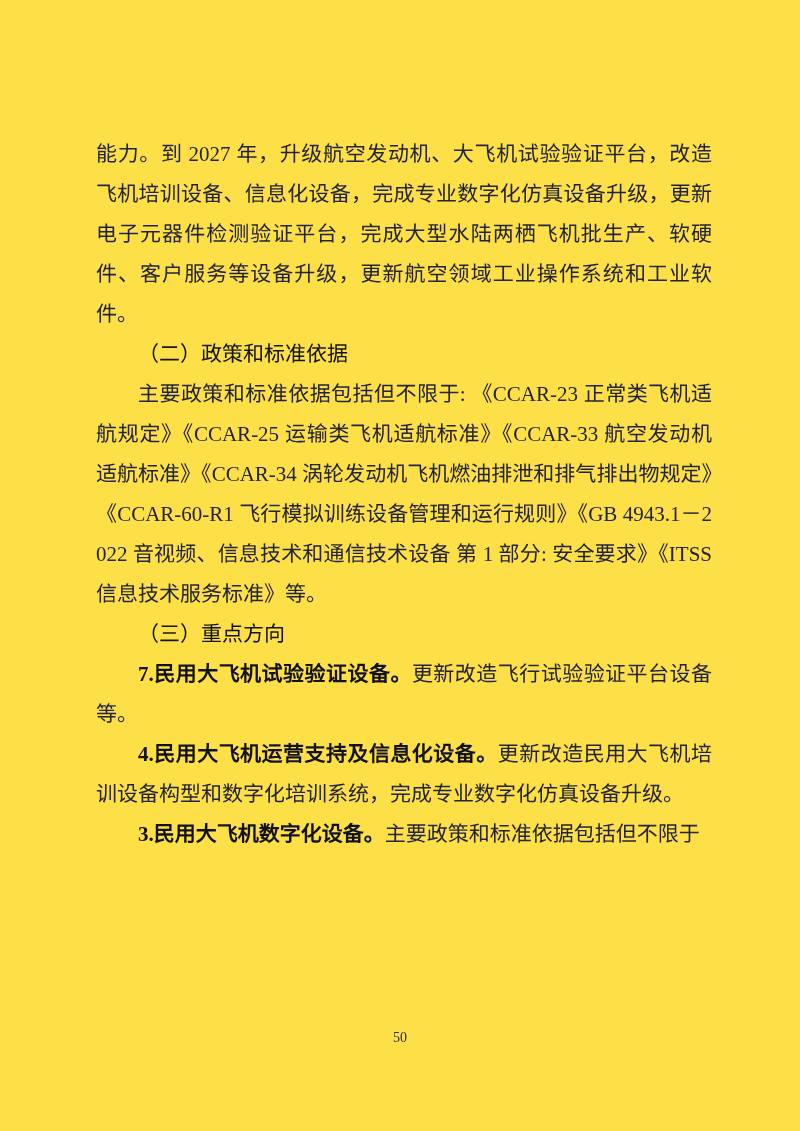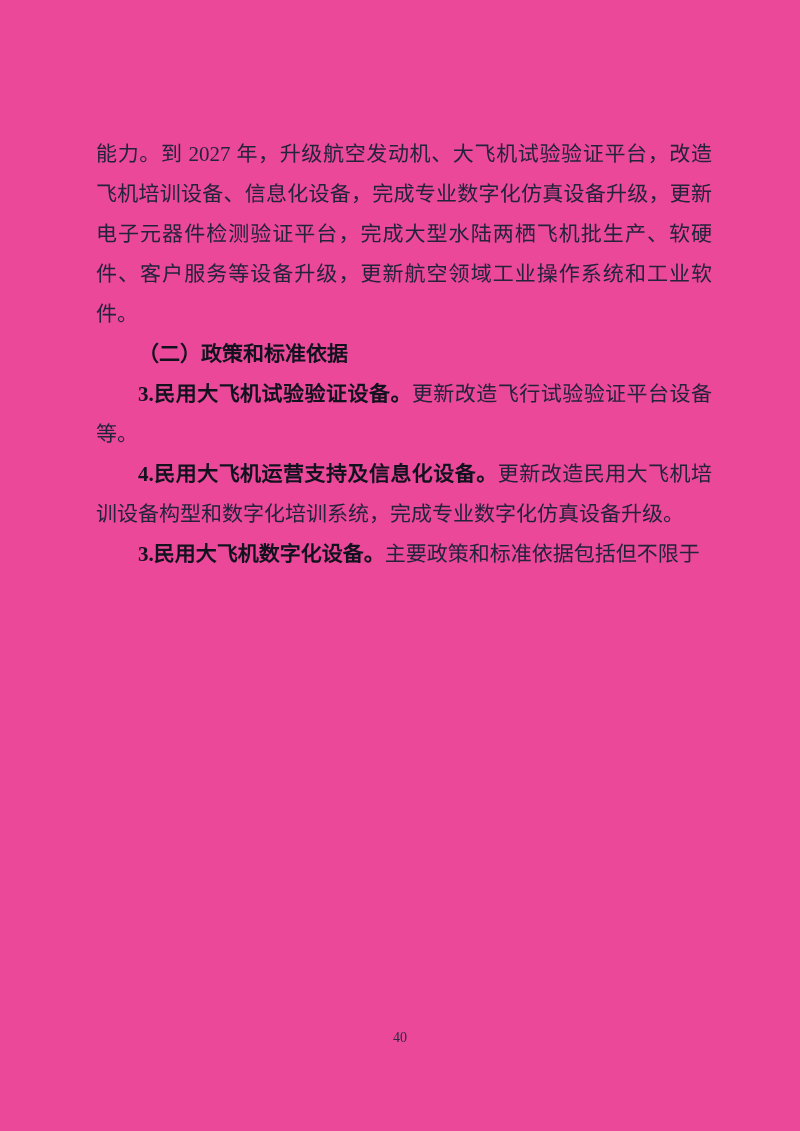--- a/index.html
+++ b/index.html
@@ -4,21 +4,21 @@
 <style>
   html, body {
     margin: 0;
     padding: 0;
     background: #ffffff;
   }
   .page {
     position: relative;
     width: 800px;
     height: 1131px;
-    background: #ec4899;
+    background: #fde047;
     overflow: hidden;
     font-family: "Liberation Serif", "DejaVu Serif", serif;
   }
   .content {
     position: absolute;
     left: 96px;
     top: 134px;
     width: 616px;
     color: #23233a;
   }
@@ -27,21 +27,21 @@
     font-size: 21px;
     line-height: 40px;
     text-align: justify;
     text-justify: inter-ideograph;
     word-break: break-all;
   }
   .content p.indent {
     text-indent: 2em;
   }
   .heading {
-    font-weight: bold;
+    font-weight: normal;
     color: #12121f;
   }
   .lead {
     font-weight: bold;
     color: #12121f;
   }
   .page-footer {
     position: absolute;
     left: 0;
     top: 1030px;
@@ -54,25 +54,27 @@
 </head>
 <body>
 
 <div class="page">
   <div class="content">
 
     <p>能力。到 2027 年，升级航空发动机、大飞机试验验证平台，改造飞机培训设备、信息化设备，完成专业数字化仿真设备升级，更新电子元器件检测验证平台，完成大型水陆两栖飞机批生产、软硬件、客户服务等设备升级，更新航空领域工业操作系统和工业软件。</p>
 
     <p class="indent heading">（二）政策和标准依据</p>
 
+    <p class="indent">主要政策和标准依据包括但不限于: 《CCAR-23 正常类飞机适航规定》《CCAR-25 运输类飞机适航标准》《CCAR-33 航空发动机适航标准》《CCAR-34 涡轮发动机飞机燃油排泄和排气排出物规定》《CCAR-60-R1 飞行模拟训练设备管理和运行规则》《GB 4943.1－2022 音视频、信息技术和通信技术设备 第 1 部分: 安全要求》《ITSS 信息技术服务标准》等。</p>
+
+    <p class="indent heading">（三）重点方向</p>
 
 
-
-    <p class="indent"><span class="lead">3.民用大飞机试验验证设备。</span><span>更新改造飞行试验验证平台设备等。</span></p>
+    <p class="indent"><span class="lead">7.民用大飞机试验验证设备。</span><span>更新改造飞行试验验证平台设备等。</span></p>
 
     <p class="indent"><span class="lead">4.民用大飞机运营支持及信息化设备。</span><span>更新改造民用大飞机培训设备构型和数字化培训系统，完成专业数字化仿真设备升级。</span></p>
 
     <p class="indent"><span class="lead">3.民用大飞机数字化设备。</span><span>主要政策和标准依据包括但不限于</span></p>
 
   </div>
 
-  <div class="page-footer">40</div>
+  <div class="page-footer">50</div>
 </div>
 
 </body></html>

